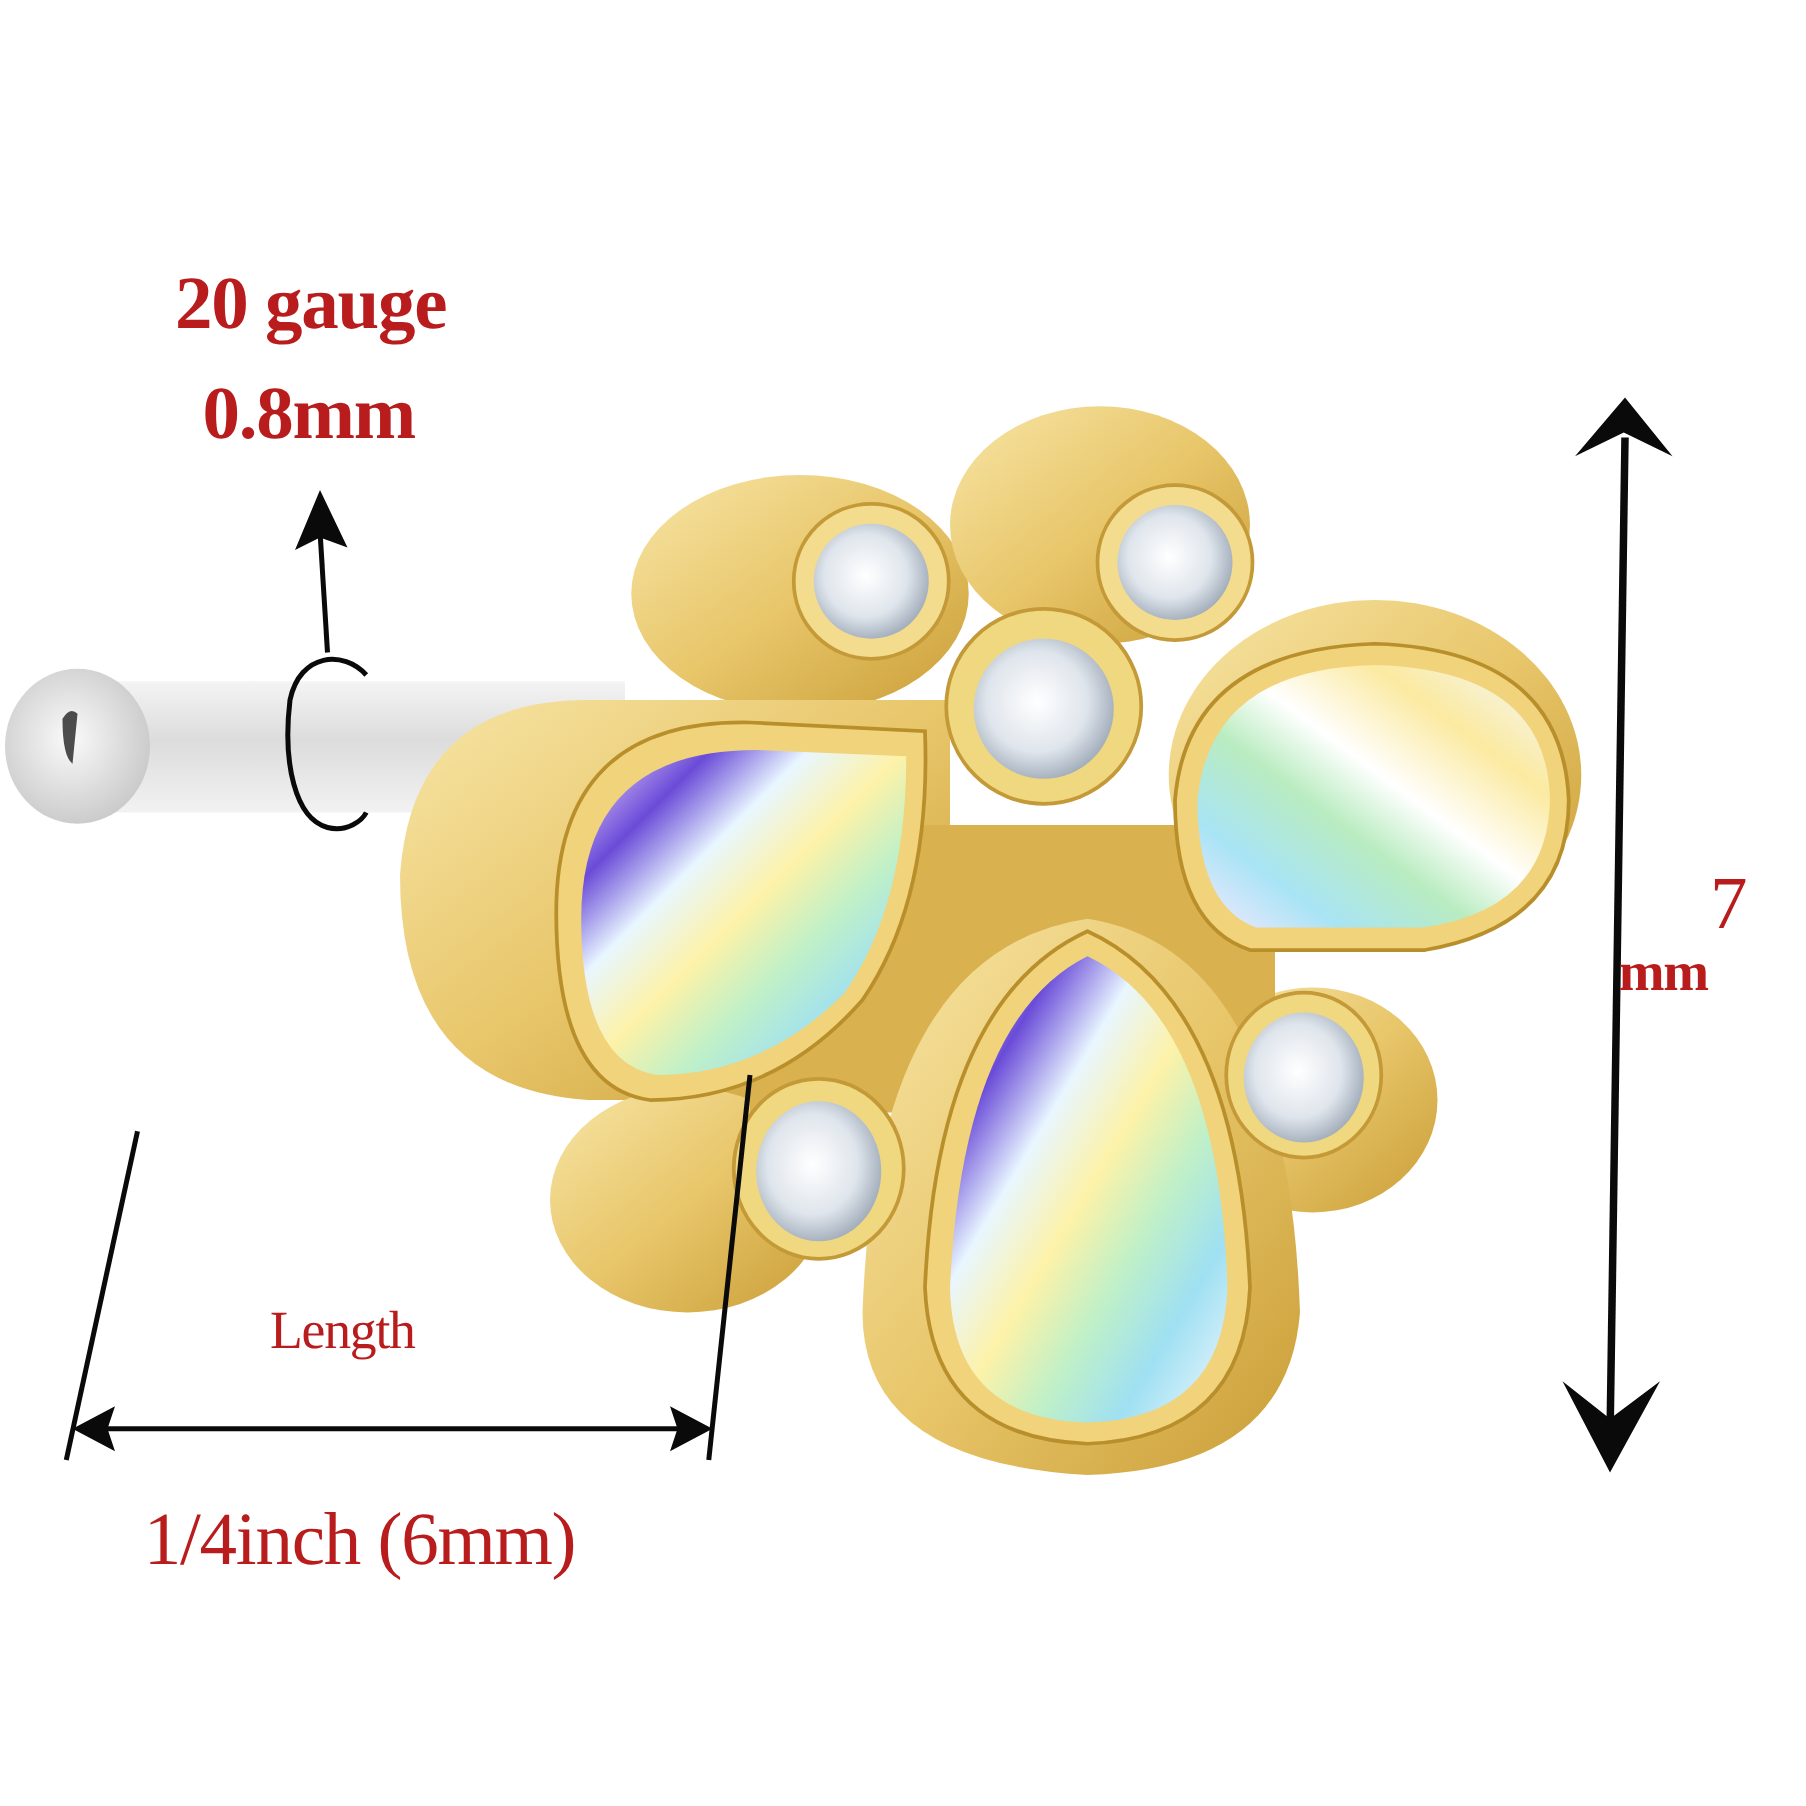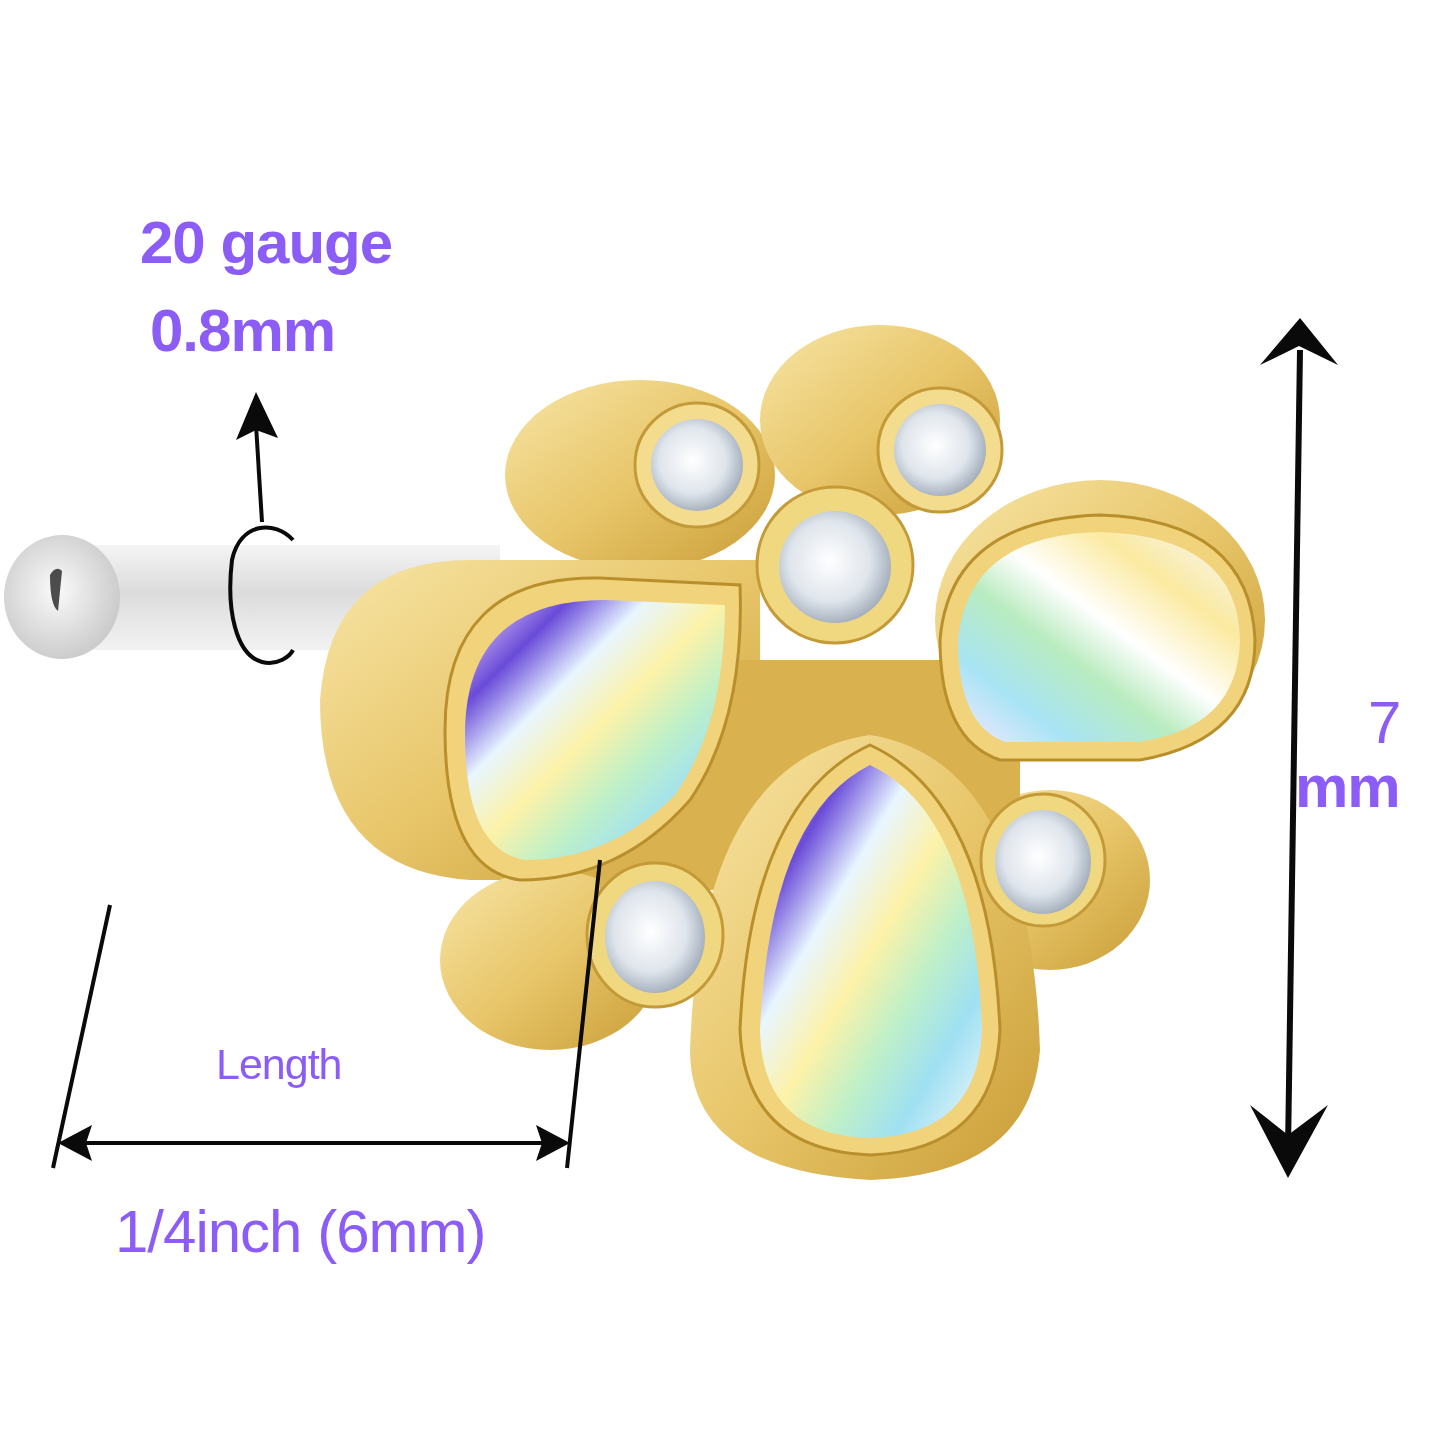--- a/index.html
+++ b/index.html
@@ -1,25 +1,25 @@
 <!DOCTYPE html>
 <html><head>
   <meta charset="utf-8">
   <style>
     html, body { margin: 0; padding: 0; background: #ffffff; }
     body { width: 1445px; height: 1445px; position: relative; overflow: hidden;
            font-family: "DejaVu Serif", "Liberation Serif", serif; color: #000; }
-    .label { position: absolute; font-family: Liberation Sans, sans-serif;
-             font-weight: bold; color: #8b5cf6; white-space: nowrap; letter-spacing: -1px; }
+    .label { position: absolute; font-family: Liberation Serif, serif;
+             font-weight: bold; color: #b91c1c; white-space: nowrap; letter-spacing: -1px; }
     #gauge-line1 { left: 140px; top: 208px; font-size: 60px; }
-    #gauge-line2 { left: 150px; top: 296px; font-size: 60px; }
+    #gauge-line2 { left: 162px; top: 296px; font-size: 60px; }
     #length-title { left: 216px; top: 1040px; font-size: 43px; font-weight: normal; }
     #length-value { left: 115px; top: 1160px; font-size: 60px; font-weight: normal; margin-top: 37px; }
     #height-value { left: 1368px; top: 688px; font-size: 60px; font-weight: normal; }
-    #height-unit  { left: 1295px; top: 752px; font-size: 60px; font-weight: bold; }
+    #height-unit  { left: 1295px; top: 752px; font-size: 44px; font-weight: bold; }
     svg.art { position: absolute; left: 0; top: 0; }
   </style>
 </head>
 <body>
 
 <svg class="art" width="1445" height="1445" viewBox="0 0 1445 1445">
   <defs>
     <linearGradient id="silver" x1="0" y1="0" x2="0" y2="1">
       <stop offset="0" stop-color="#f4f4f4"></stop>
       <stop offset="0.45" stop-color="#dcdcdc"></stop>

